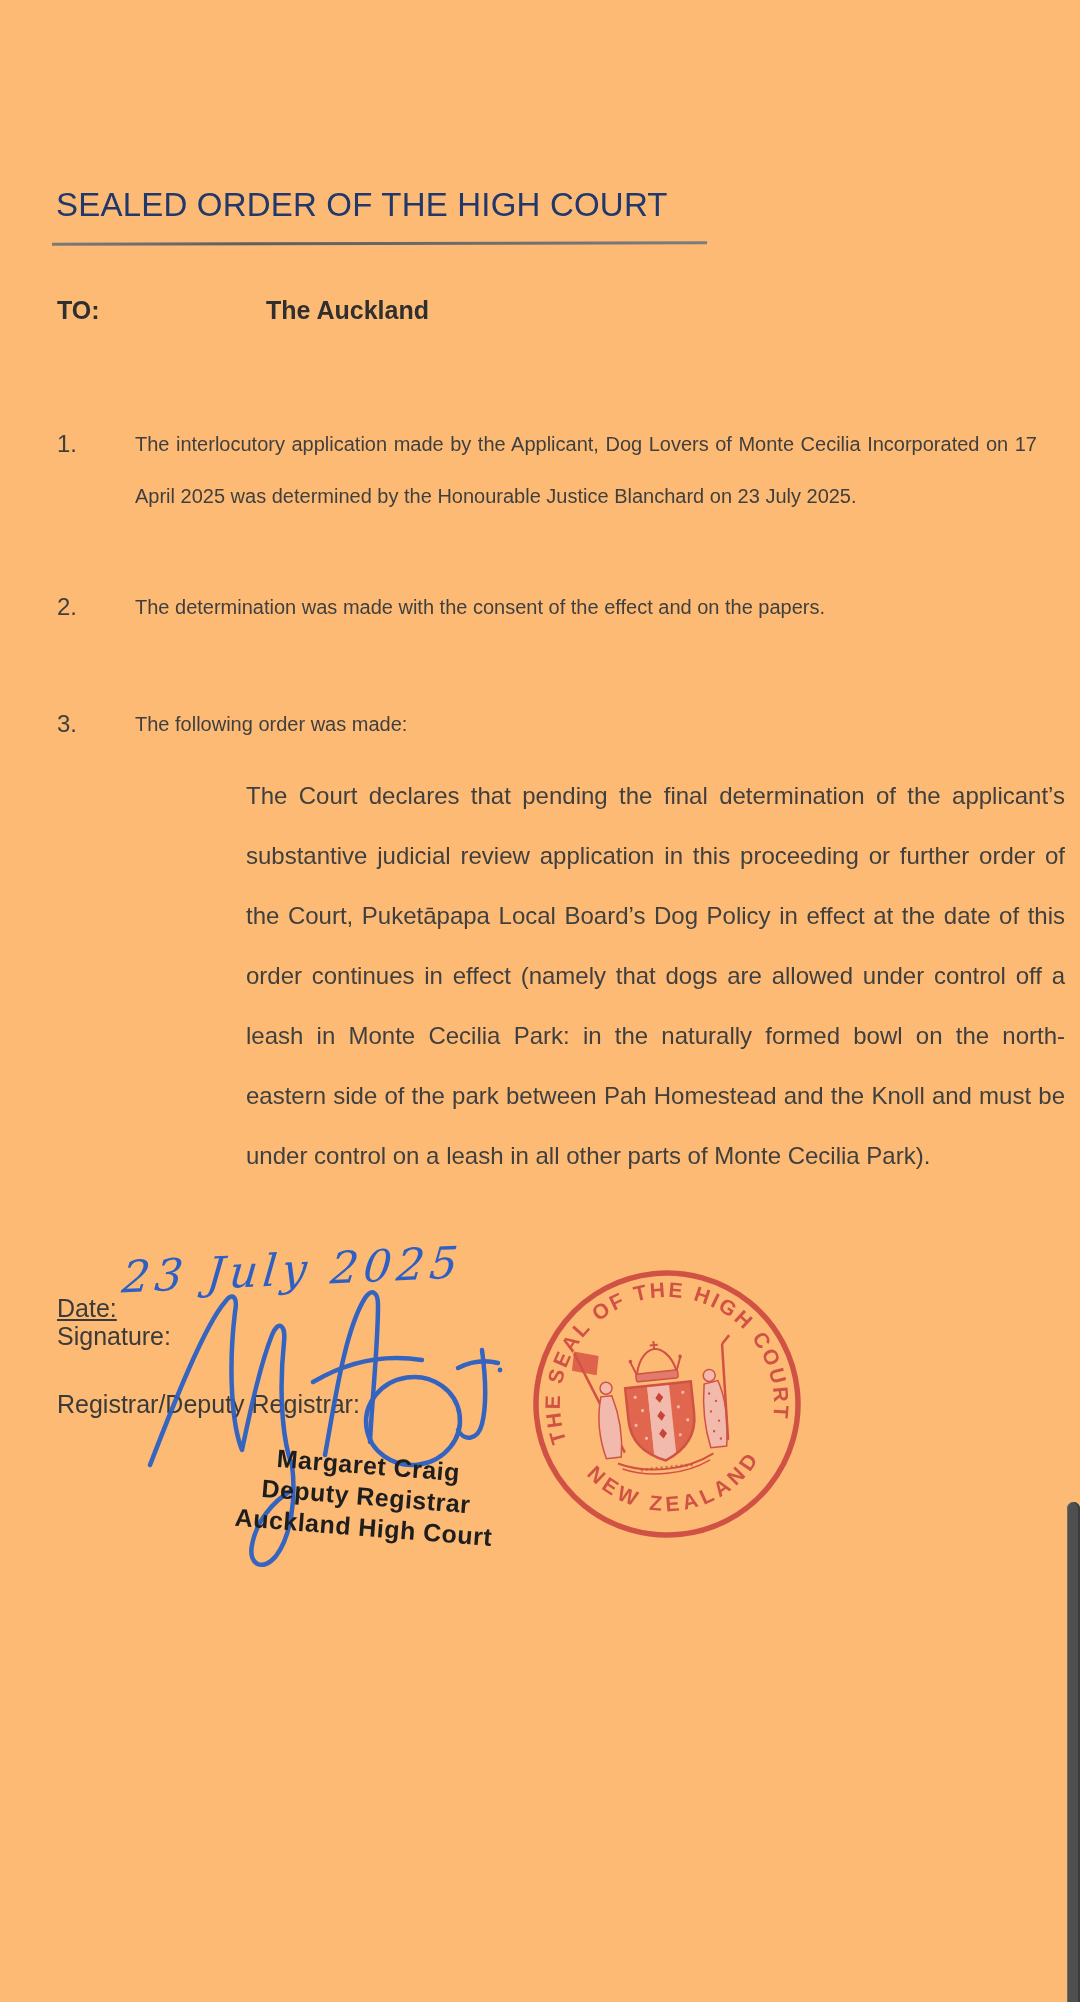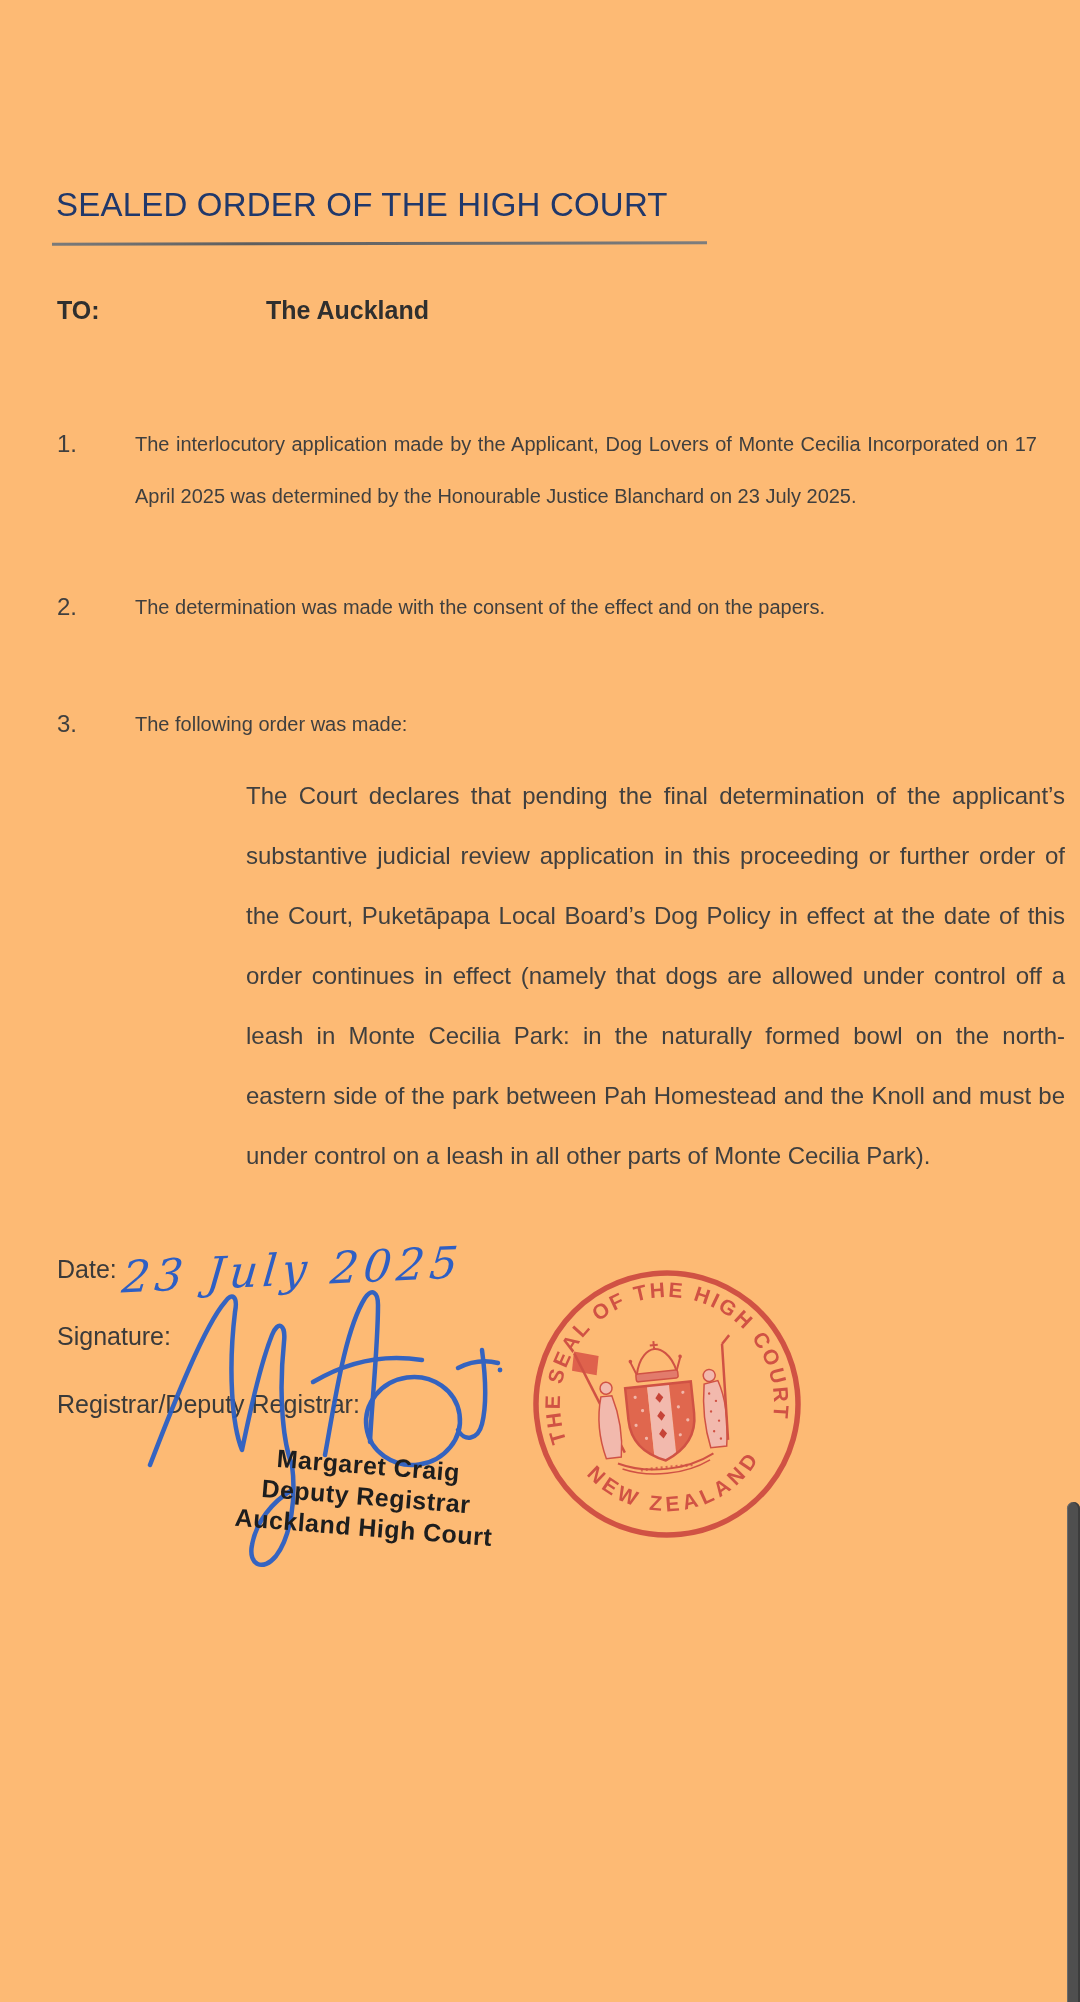--- a/index.html
+++ b/index.html
@@ -17,21 +17,21 @@
   .para{position:absolute;left:57px;width:980px;display:flex;}
   .para .num{width:78px;flex:0 0 78px;font-size:24px;color:#3f3f3f;line-height:52px;}
   .para .body{flex:1;font-size:20px;color:#3f3f3f;line-height:52px;text-align:justify;}
   .para-1{top:418px;}
   .para-2{top:581px;}
   .para-3{top:698px;}
 
   .order-block{position:absolute;left:218px;top:766px;width:819px;font-size:24px;color:#3f3f3f;line-height:60px;text-align:justify;margin-left:28px;}
 
   .sig-label{position:absolute;left:57px;font-size:25px;color:#3a3a3a;white-space:nowrap;}
-  .lab-date{top:1255px;}
+  .lab-date{top:1294px;text-decoration:underline;}
   .lab-sig{top:1322px;}
   .lab-reg{top:1390px;}
 
   .hand-date{position:absolute;left:122px;top:1244px;font-family:"DejaVu Serif",serif;font-style:italic;font-size:44px;color:#2e5fc4;letter-spacing:5px;white-space:nowrap;transform:rotate(-2.5deg) skewX(-8deg);}
 
   .sig-svg{position:absolute;left:120px;top:1250px;width:400px;height:340px;}
 
   .stamp-text{position:absolute;left:216px;top:1450px;width:300px;text-align:center;font-weight:700;font-size:25px;line-height:31px;color:#1e1e1e;letter-spacing:0.5px;transform:rotate(4.5deg);}
 
   .seal{position:absolute;left:527px;top:1264px;width:280px;height:280px;}

